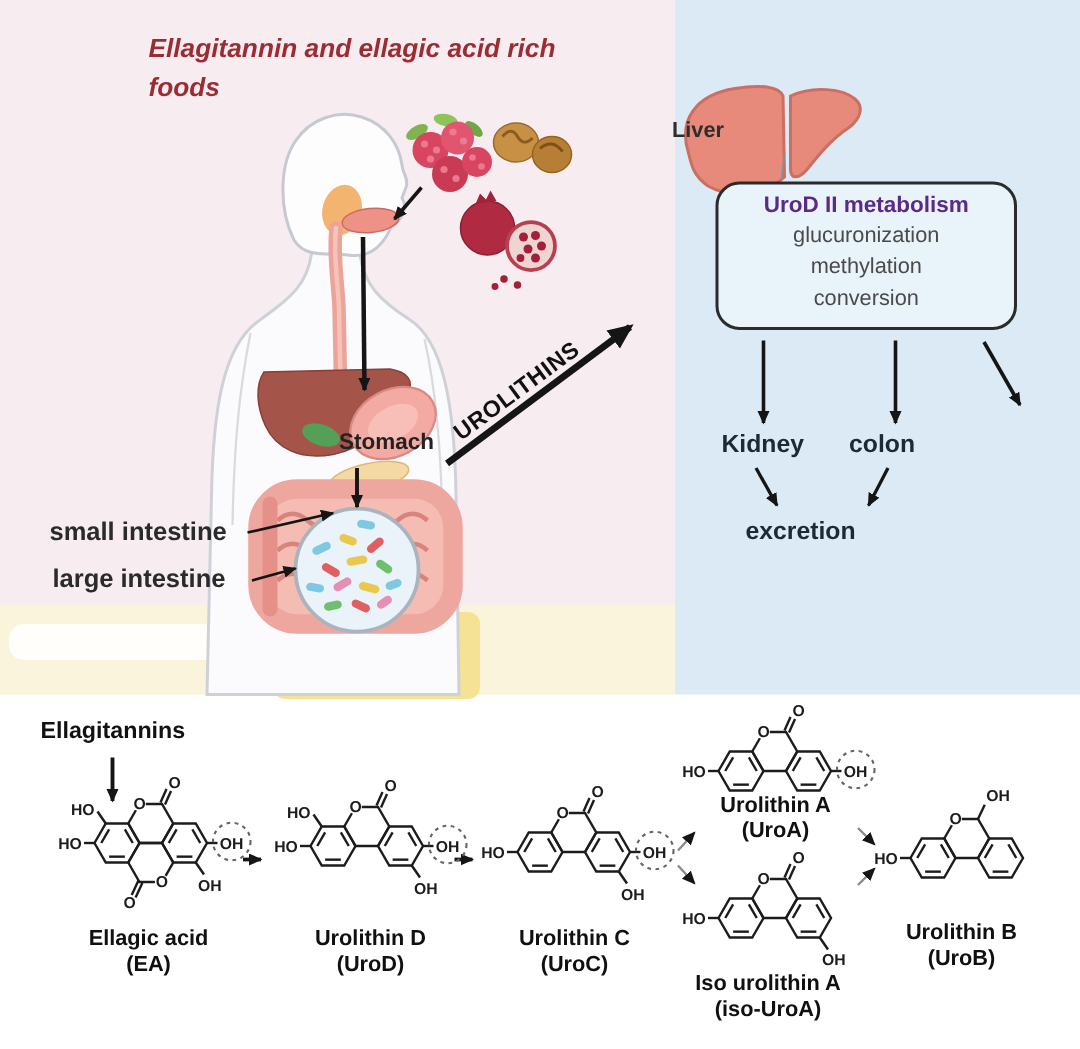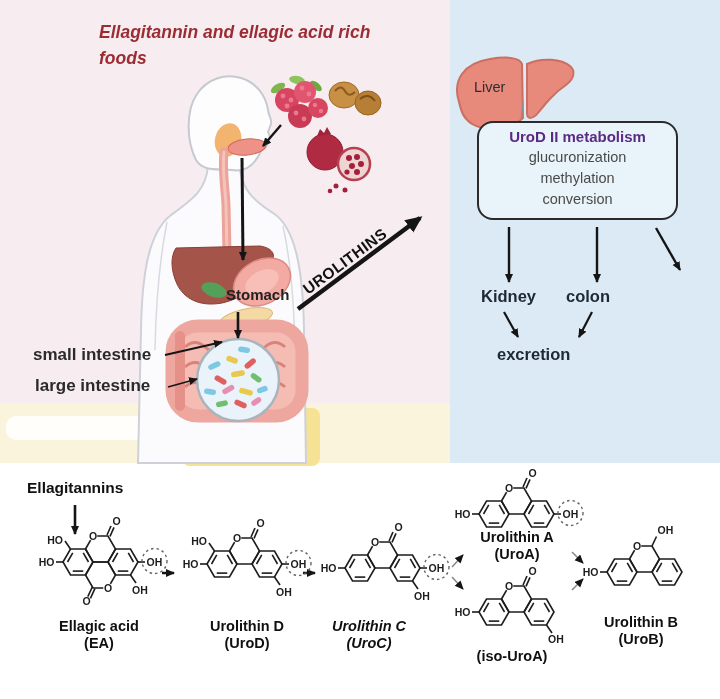--- a/index.html
+++ b/index.html
@@ -14,21 +14,21 @@
   .lbl{position:absolute;z-index:3;color:#2b2b2b;}
   #title{left:99px;top:20px;width:272px;font-size:17.5px;line-height:25.5px;font-weight:bold;color:#9c2c34;font-style:italic;}
   #stomach-label{left:226px;top:286px;font-size:15px;font-weight:bold;color:#222;}
   #small-int-label{left:33px;top:345px;font-size:17px;font-weight:bold;color:#2a2a2a;}
   #large-int-label{left:35px;top:376px;font-size:17px;font-weight:bold;color:#2a2a2a;}
   #gut-box{position:absolute;z-index:1;left:182px;top:408px;width:118px;background:#f5e294;
            border-radius:8px;padding:4px 10px 6px 10px;font-size:16px;line-height:24px;
            font-weight:bold;color:#333;}
   #urolithins-label{left:305px;top:282px;font-size:15.5px;font-weight:bold;letter-spacing:.5px;
            color:#111;transform:rotate(-36.4deg);transform-origin:left center;white-space:nowrap;}
-  #liver-label{left:474px;top:79px;font-size:14.5px;font-weight:400;color:#2e2e2e;}
+  #liver-label{left:448px;top:79px;font-size:14.5px;font-weight:700;color:#2e2e2e;}
   #phase-box{left:477px;top:121px;width:197px;border:2.5px solid #2b2b2b;border-radius:16px;
            background:#e9f3fa;text-align:center;padding:5px 0 8px 0;}
   #phase-box .ttl{font-size:15px;font-weight:bold;color:#5b2a86;margin-bottom:2px;}
   #phase-box .itm{font-size:14.5px;line-height:21px;color:#4a4a4a;}
   .dark-bold{font-weight:bold;color:#1d2a33;}
   #kidney-label{left:481px;top:287px;font-size:16.5px;}
   #colon-label{left:566px;top:287px;font-size:16.5px;}
   #tissues-label{left:643px;top:284px;width:72px;font-size:16.5px;line-height:21px;}
   #excretion-label{left:497px;top:345px;font-size:16.5px;}
   #ellagitannins-label{left:27px;top:479px;font-size:15.5px;font-weight:bold;color:#111;}
@@ -314,29 +314,30 @@
   <div class="lbl" id="ellagitannins-label">Ellagitannins</div>
 
   <div class="cmpd" style="left:39px;top:618px;">
     <div>Ellagic acid</div>
     <div>(EA)</div>
   </div>
   <div class="cmpd" style="left:187px;top:618px;">
     <div>Urolithin D</div>
     <div>(UroD)</div>
   </div>
-  <div class="cmpd" style="left:309px;top:618px;font-style:italic;">
+  <div class="cmpd" style="left:323px;top:618px;">
     <div>Urolithin C</div>
     <div>(UroC)</div>
   </div>
   <div class="cmpd" style="left:457px;top:529px;">
     <div>Urolithin A</div>
     <div>(UroA)</div>
   </div>
   <div class="cmpd" style="left:442px;top:648px;width:140px;">
+    <div>Iso urolithin A</div>
     <div>(iso-UroA)</div>
   </div>
   <div class="cmpd" style="left:581px;top:614px;">
     <div>Urolithin B</div>
     <div>(UroB)</div>
   </div>
 
 </div>
 
 </body></html>

